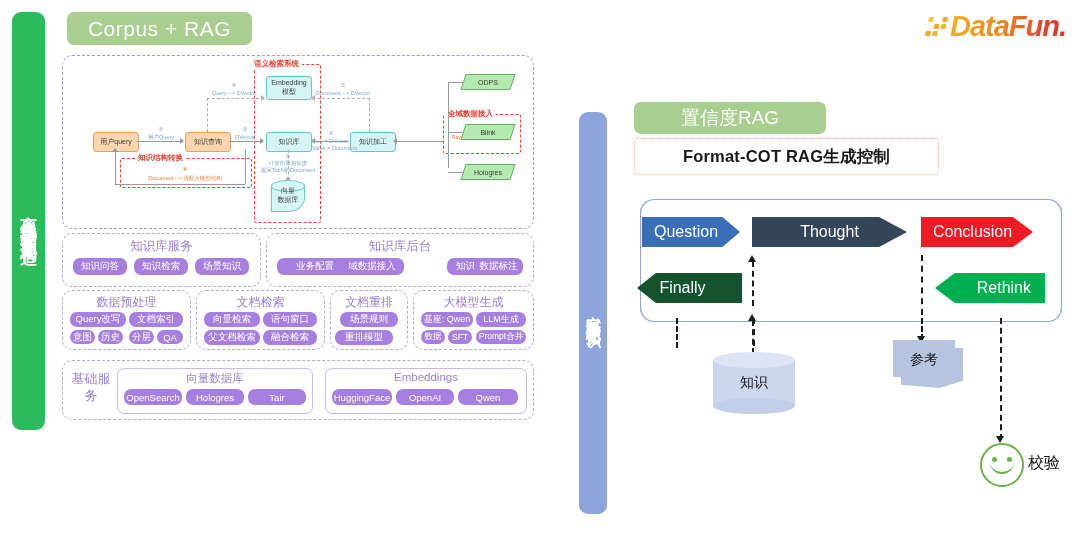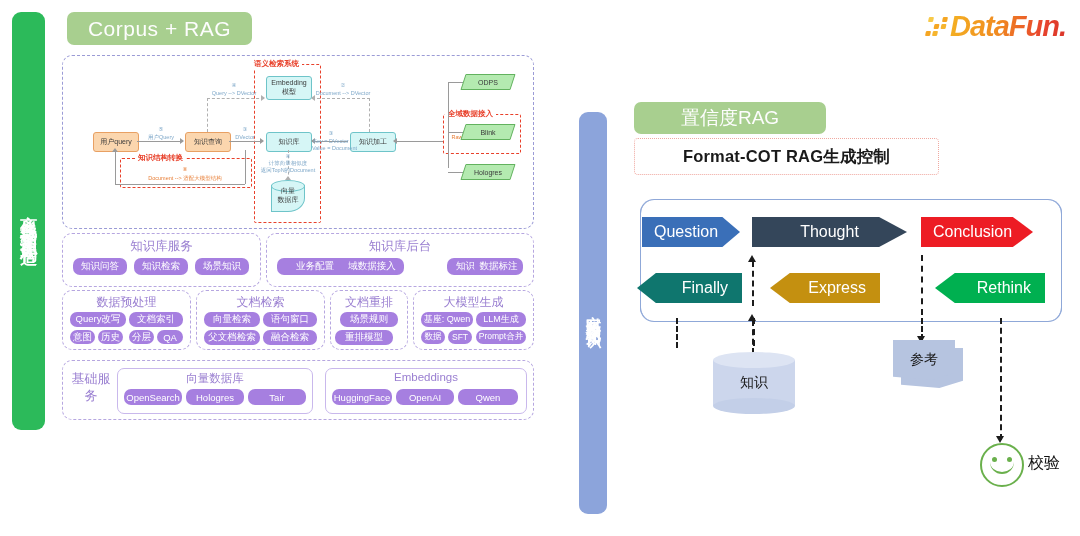--- a/index.html
+++ b/index.html
@@ -325,25 +325,22 @@
   <div class="chev right" id="cv-q" style="left: 642px; top: 217px; width: 98px; height: 30px; background: rgb(58, 111, 184); clip-path: polygon(0px 0px, 82% 0px, 100% 50%, 82% 100%, 0px 100%);">
     <span>Question</span>
   </div>
   <div class="chev right" id="cv-t" style="left: 752px; top: 217px; width: 155px; height: 30px; justify-content: center; padding-left: 0px; background: rgb(52, 70, 90); clip-path: polygon(0px 0px, 82% 0px, 100% 50%, 82% 100%, 0px 100%);">
     <span>Thought</span>
   </div>
   <div class="chev right" id="cv-c" style="left: 921px; top: 217px; width: 112px; height: 30px; background: rgb(237, 28, 36); clip-path: polygon(0px 0px, 82% 0px, 100% 50%, 82% 100%, 0px 100%);">
     <span>Conclusion</span>
   </div>
 
-  <div class="chev left" id="cv-f" style="left: 637px; top: 273px; width: 105px; height: 30px; background: #0f766e; clip-path: polygon(18% 0px, 100% 0px, 100% 100%, 18% 100%, 0px 50%);">
+  <div class="chev left" id="cv-f" style="left: 637px; top: 273px; width: 105px; height: 30px; background: #14532d; clip-path: polygon(18% 0px, 100% 0px, 100% 100%, 18% 100%, 0px 50%); justify-content: center;">
     <span>Finally</span>
-  </div>
-  <div class="chev left" id="cv-e" style="left: 770px; top: 273px; width: 110px; height: 30px; background: rgb(196, 144, 16); clip-path: polygon(18% 0px, 100% 0px, 100% 100%, 18% 100%, 0px 50%);">
-    <span>Express</span>
   </div>
   <div class="chev left" id="cv-r" style="left: 935px; top: 273px; width: 110px; height: 30px; background: rgb(0, 176, 80); clip-path: polygon(18% 0px, 100% 0px, 100% 100%, 18% 100%, 0px 50%);">
     <span>Rethink</span>
   </div>
 
   <div class="dashline" style="left:752px;top:261px;height:45px;"></div>
   <div class="dtip up" style="left:748px;top:255px;"></div>
 
   <div class="dashline" style="left:921px;top:255px;height:60px;"></div>
 

